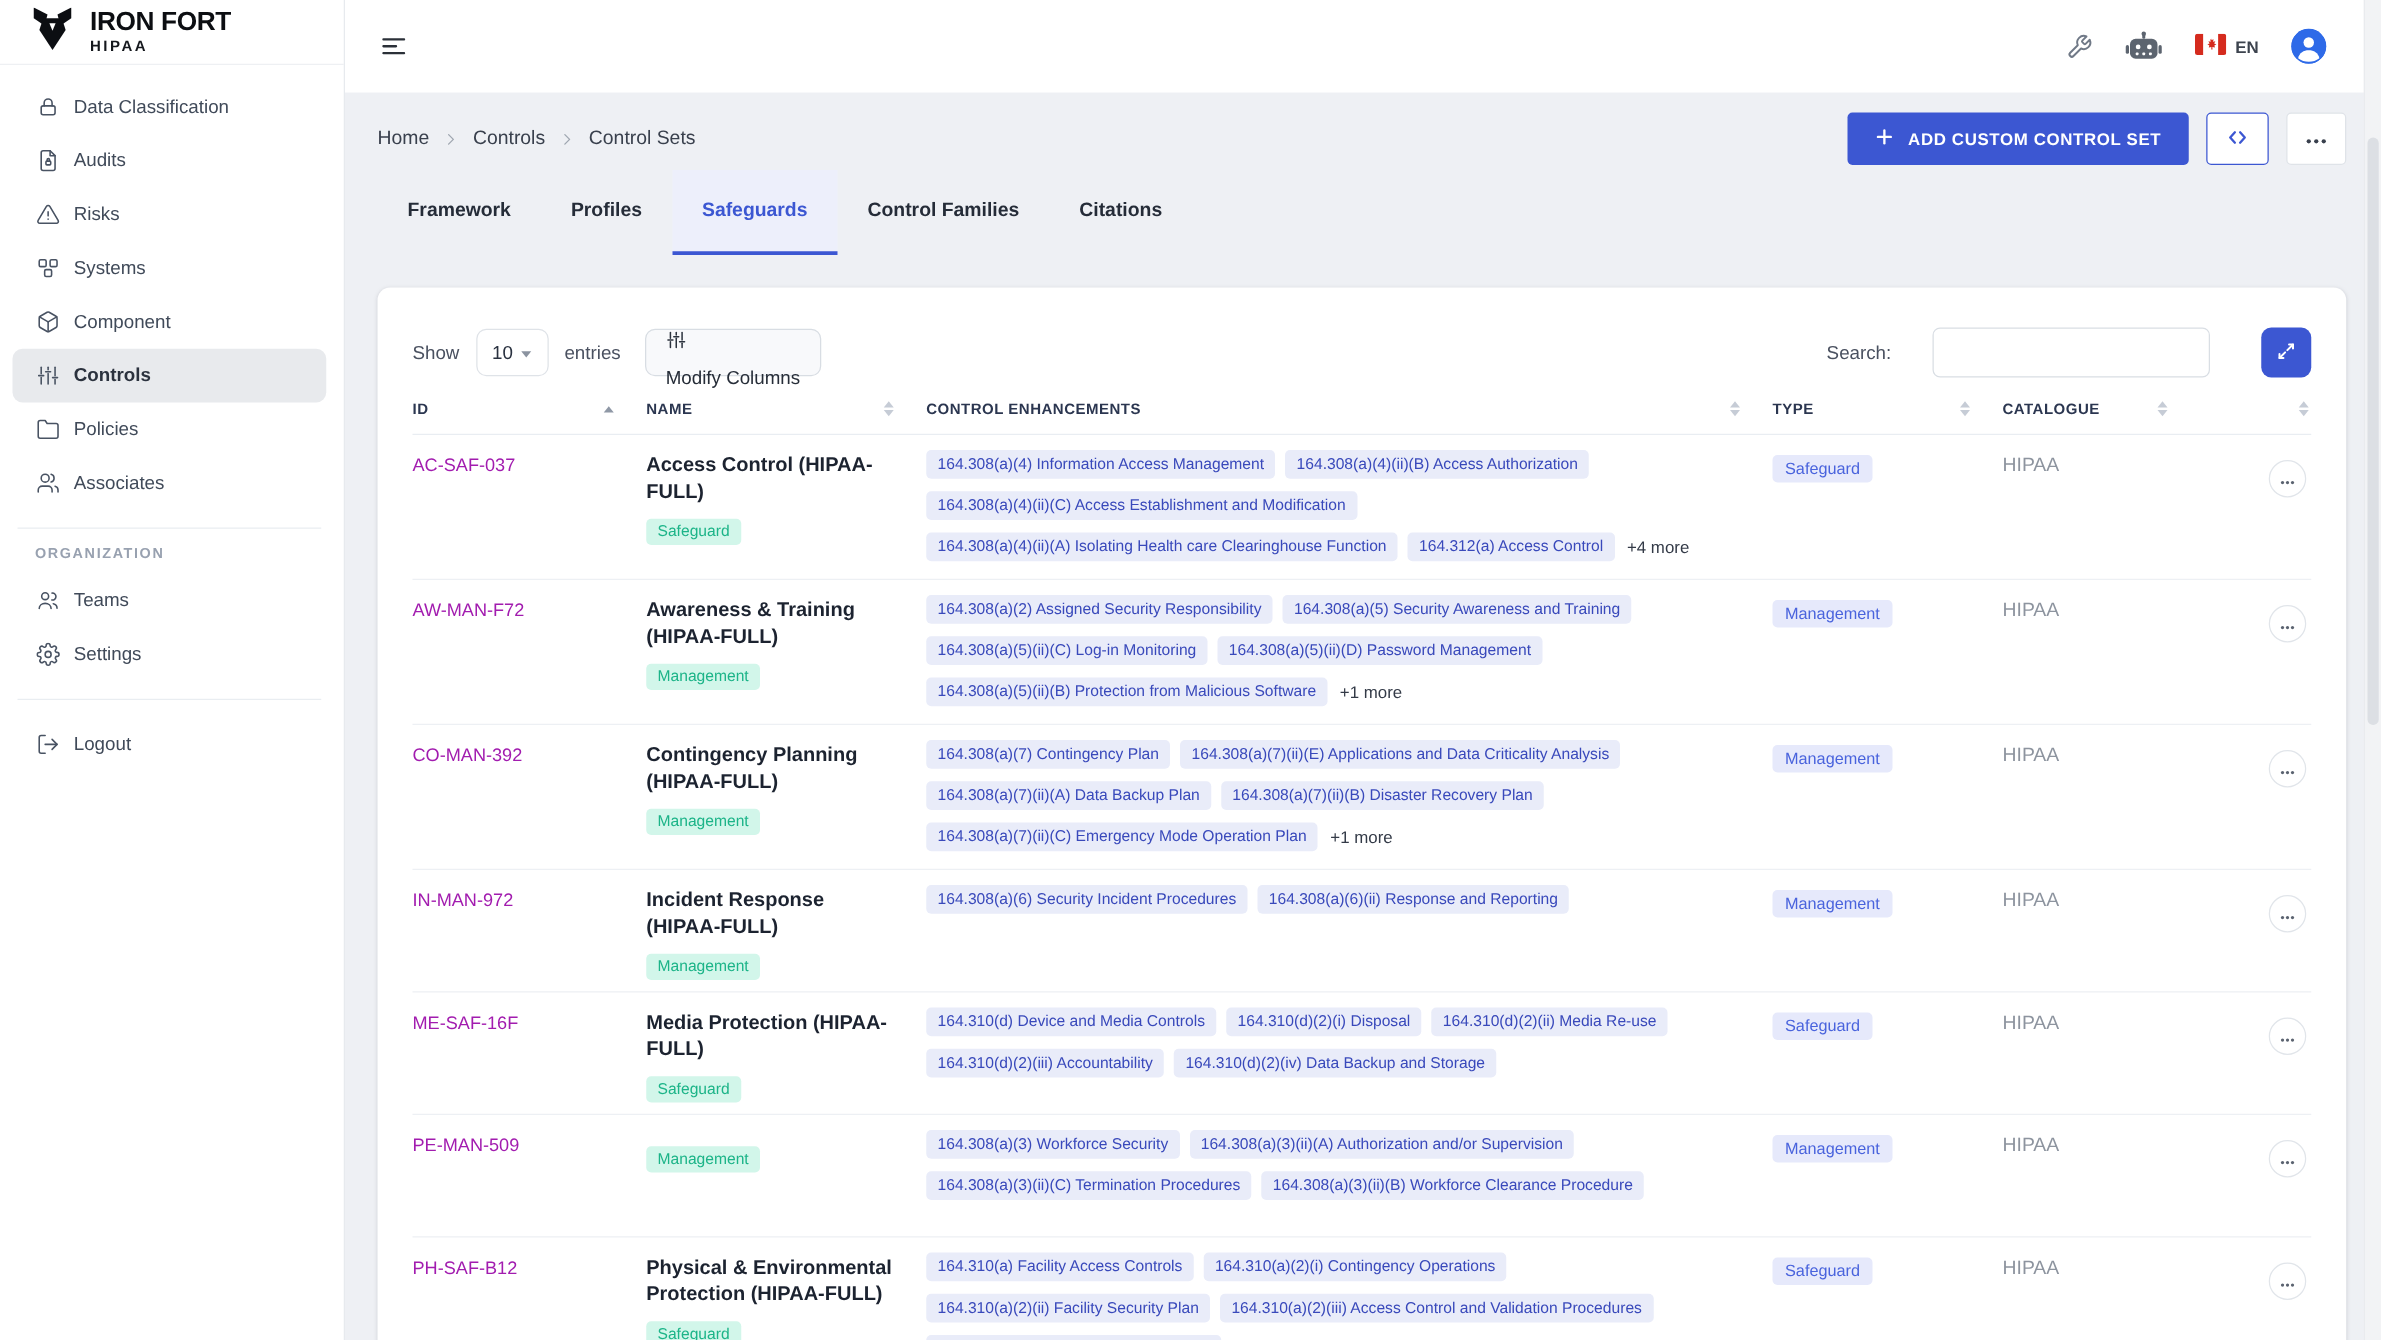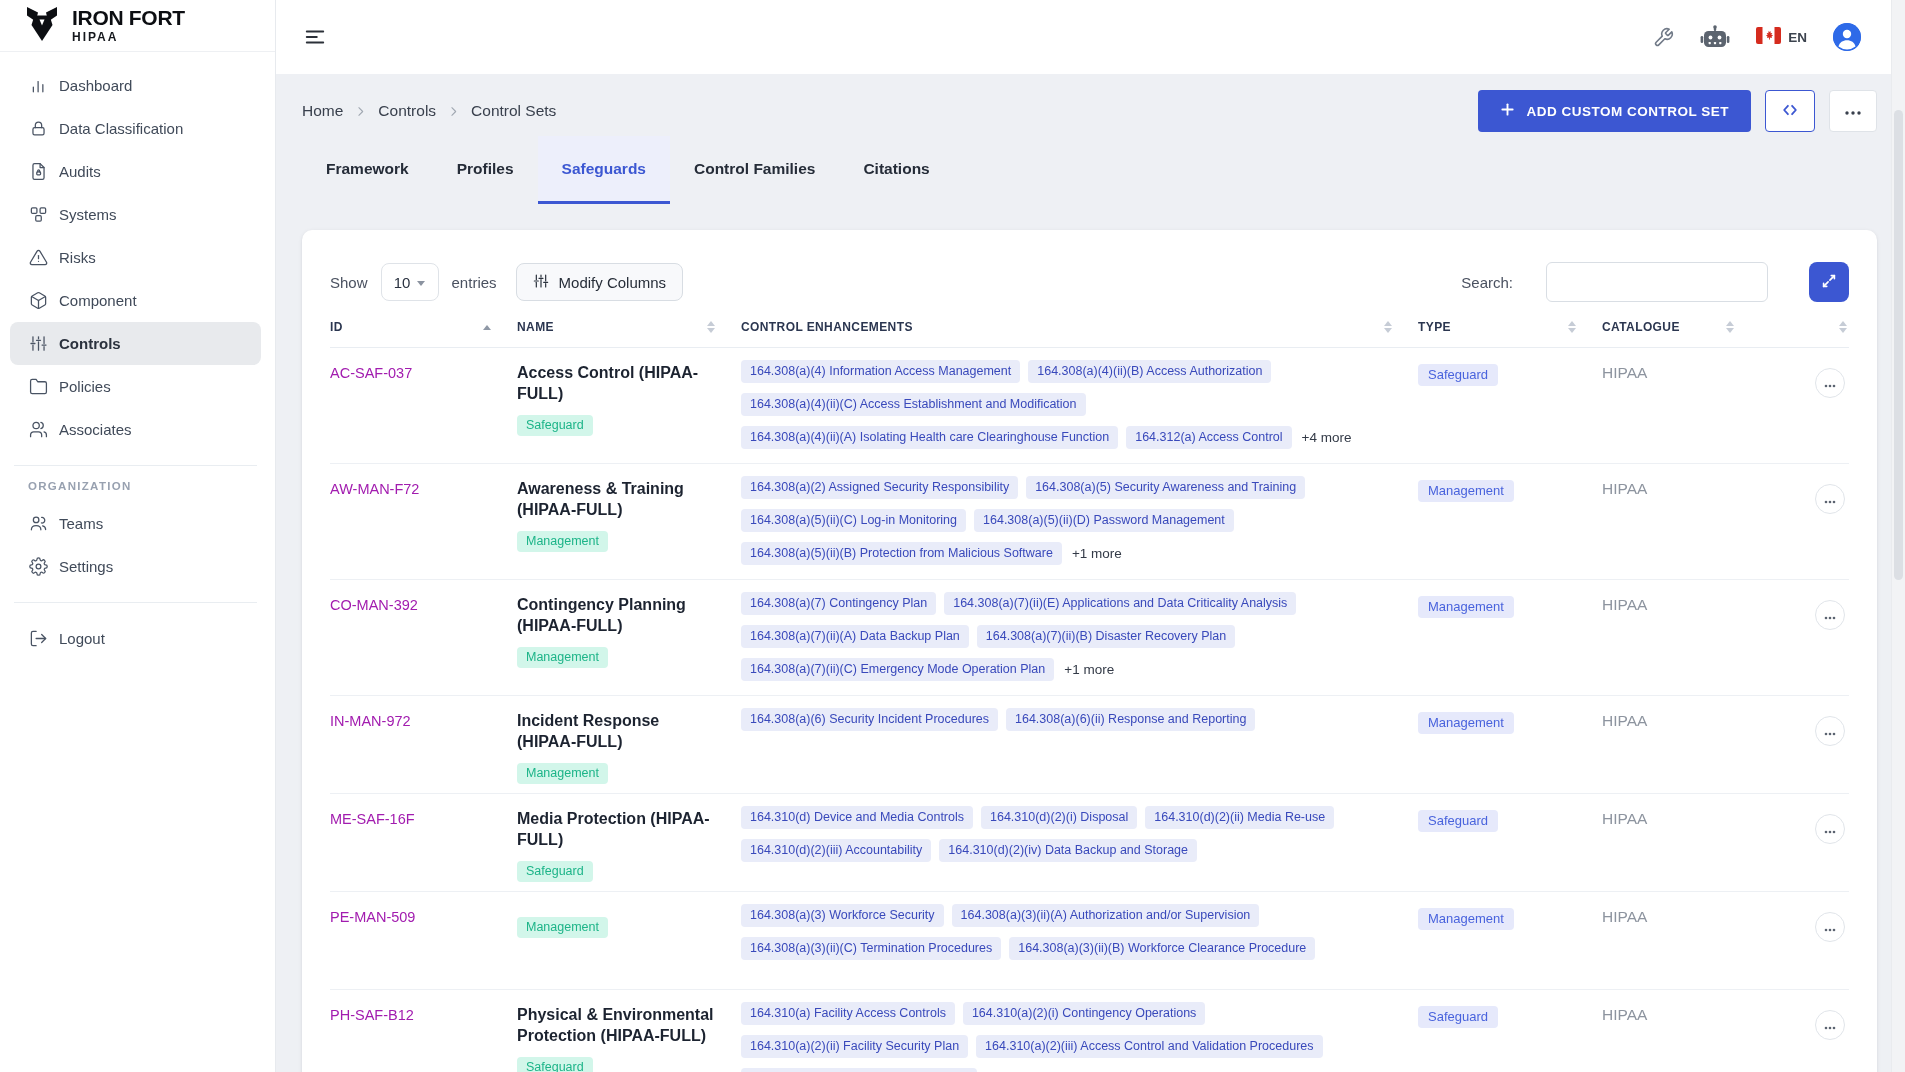--- a/index.html
+++ b/index.html
@@ -48,21 +48,21 @@
   .tab { padding:0 24px; display:flex; align-items:center; font-size:15.5px; font-weight:600; color:#252c38; cursor:pointer; border-bottom:3px solid transparent; }
   .tab.active { background:#edeffb; color:#3c57d2; border-bottom-color:#3c57d2; }
 
   
   .card { margin-top:26px; background:#fff; border-radius:10px; box-shadow:0 1px 2px rgba(16,24,40,.05), 0 1px 4px rgba(16,24,40,.08); padding:0 28px; height:1000px; }
   .card-toolbar { display:flex; align-items:center; padding-top:32px; height:72px; }
   .tb-left { display:flex; align-items:center; gap:13px; }
   .lbl { font-size:15px; color:#4a5160; }
   .select { width:58px; height:38px; border:1px solid #dfe3e8; border-radius:8px; display:flex; align-items:center; justify-content:center; gap:7px; font-size:15px; color:#2a3240; cursor:pointer; background:#fff; }
   .sel-caret { width:0; height:0; border-left:4px solid transparent; border-right:4px solid transparent; border-top:5px solid #8b93a0; margin-top:2px; }
-  .btn-modify { height:38px; margin-left:6px; padding:0 16px; background:#f8f9fb; border:1px solid #d8dde3; border-radius:8px; display:flex; align-items:center; gap:10px; font-family:inherit; font-size:15px; font-weight:500; color:#262d38; cursor:pointer; }
+  .btn-modify { height:38px; margin-left:6px; padding:0 16px; background:#f8f9fb; border:1px solid #d8dde3; border-radius:8px; display:flex; align-items:flex-start; gap:10px; font-family:inherit; font-size:15px; font-weight:500; color:#262d38; cursor:pointer;flex-direction:column; }
   .btn-modify svg { width:16px; height:16px; stroke:#2b323d; stroke-width:1.8; fill:none; stroke-linecap:round; }
   .tb-right { margin-left:auto; display:flex; align-items:center;gap:23px; }
   .search-input { width:222px; height:40px; margin-left:10px; border:1px solid #d9dee4; border-radius:6px; background:#fff; font-family:inherit; font-size:15px; padding:0 12px; color:#2a3240; outline:none; }
   .btn-expand { width:40px; height:40px; margin-left:18px; background:#3c57d2; border:none; border-radius:8px; display:flex; align-items:center; justify-content:center; cursor:pointer; }
 
   
   .t-head, .t-row { display:grid; grid-template-columns:187px 224px 677px 184px 158px 1fr; }
   .t-head { margin-top:18px; border-bottom:1px solid #e9edf2; padding-bottom:13px; }
   .th { display:flex; align-items:center; font-size:12px; font-weight:700; letter-spacing:.4px; color:#2b3650; cursor:pointer; }
   .sorter { margin-left:auto; margin-right:26px; display:flex; flex-direction:column; align-items:center; gap:2px; }
@@ -107,66 +107,56 @@
       <div>
         <div class="logo-name">IRON FORT</div>
         <div class="logo-sub">HIPAA</div>
       </div>
     </div>
 
     <nav class="nav">
       <div class="nav-item">
         <span class="nav-ico">
             <svg viewBox="0 0 24 24">
-              <line x1="5.5" y1="20" x2="5.5" y2="14"></line>
-              <line x1="11.5" y1="20" x2="11.5" y2="7"></line>
-              <line x1="17.5" y1="20" x2="17.5" y2="11"></line>
-            </svg>
-          </span>
-        <span>Dashboard</span>
-      </div>
-      <div class="nav-item">
-        <span class="nav-ico">
-            <svg viewBox="0 0 24 24">
               <rect x="5" y="11" width="14" height="9" rx="2"></rect>
               <path d="M8 11V8a4 4 0 0 1 8 0v3"></path>
             </svg>
           </span>
         <span>Data Classification</span>
       </div>
       <div class="nav-item">
         <span class="nav-ico">
             <svg viewBox="0 0 24 24">
               <path d="M14 2H7a2 2 0 0 0-2 2v16a2 2 0 0 0 2 2h10a2 2 0 0 0 2-2V7z"></path>
               <path d="M14 2v5h5"></path>
               <rect x="9.8" y="12.5" width="4.8" height="3.8" rx="1"></rect>
               <path d="M11 12.5v-1.3a1.2 1.2 0 0 1 2.4 0v1.3"></path>
             </svg>
           </span>
         <span>Audits</span>
       </div>
       <div class="nav-item">
         <span class="nav-ico">
             <svg viewBox="0 0 24 24">
+              <path d="M10.3 3.9L1.9 18a2 2 0 0 0 1.7 3h16.8a2 2 0 0 0 1.7-3L13.7 3.9a2 2 0 0 0-3.4 0z"></path>
+              <line x1="12" y1="9.5" x2="12" y2="13.5"></line>
+              <line x1="12" y1="16.8" x2="12.01" y2="16.8"></line>
+            </svg>
+          </span>
+        <span>Risks</span>
+      </div>
+      <div class="nav-item">
+        <span class="nav-ico">
+            <svg viewBox="0 0 24 24">
               <rect x="3" y="3.5" width="7" height="7" rx="1.5"></rect>
               <rect x="14" y="3.5" width="7" height="7" rx="1.5"></rect>
               <rect x="8.5" y="13.5" width="7" height="7" rx="1.5"></rect>
             </svg>
           </span>
         <span>Systems</span>
-      </div>
-      <div class="nav-item">
-        <span class="nav-ico">
-            <svg viewBox="0 0 24 24">
-              <path d="M10.3 3.9L1.9 18a2 2 0 0 0 1.7 3h16.8a2 2 0 0 0 1.7-3L13.7 3.9a2 2 0 0 0-3.4 0z"></path>
-              <line x1="12" y1="9.5" x2="12" y2="13.5"></line>
-              <line x1="12" y1="16.8" x2="12.01" y2="16.8"></line>
-            </svg>
-          </span>
-        <span>Risks</span>
       </div>
       <div class="nav-item">
         <span class="nav-ico">
             <svg viewBox="0 0 24 24">
               <path d="M21 16V8a2 2 0 0 0-1-1.73l-7-4a2 2 0 0 0-2 0l-7 4A2 2 0 0 0 3 8v8a2 2 0 0 0 1 1.73l7 4a2 2 0 0 0 2 0l7-4A2 2 0 0 0 21 16z"></path>
               <polyline points="3.3 7 12 12 20.7 7"></polyline>
               <line x1="12" y1="21.8" x2="12" y2="12"></line>
             </svg>
           </span>
         <span>Component</span>

